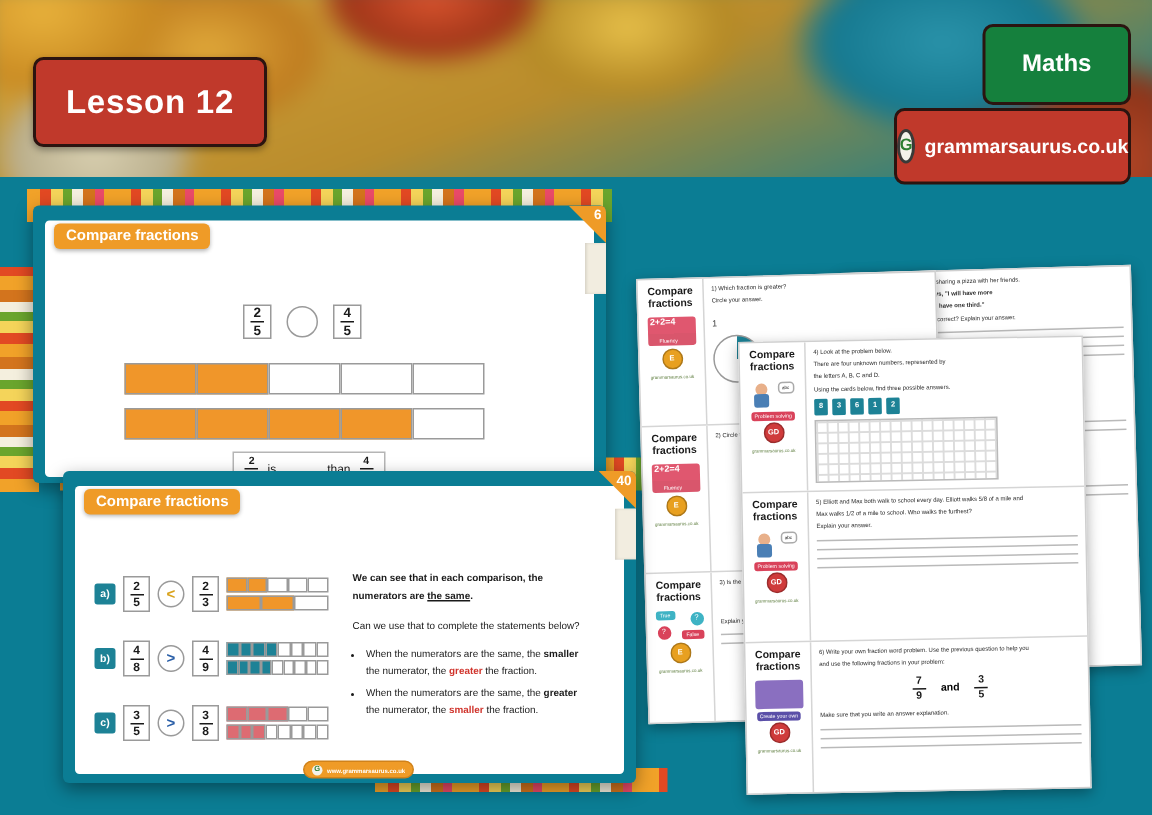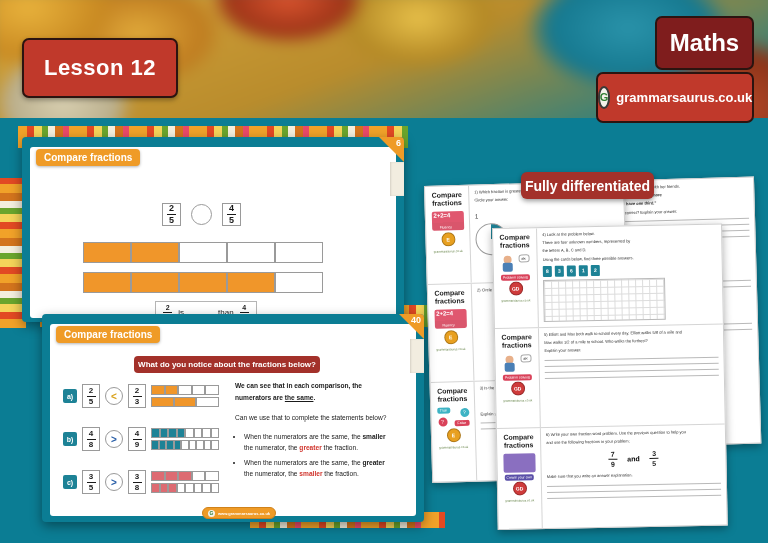--- a/index.html
+++ b/index.html
@@ -57,23 +57,23 @@
   .title-card span{font-size:31px;font-weight:bold;color:#231f1c;letter-spacing:.3px;}
 
   .y-pill{
     position:absolute;left:596px;top:16px;width:52px;height:50px;
     background:#c0392b;border:2px solid #2b1410;border-radius:7px;
     display:flex;align-items:center;justify-content:center;
     color:#fff;font-size:26px;font-weight:bold;
   }
   .subj-pill{
     position:absolute;left:655px;top:16px;width:95px;height:50px;
-    background:#7f1d1d;border:2px solid #2b1410;border-radius:7px;
-    display:flex;align-items:center;justify-content:center;
-    color:#fff;font-size:24px;font-weight:bold;
+    background:#15803d;border:2px solid #2b1410;border-radius:7px;
+    display:flex;align-items:center;justify-content:center;
+    color:#fff;font-size:16px;font-weight:bold;
   }
   .brand-pill{
     position:absolute;left:596px;top:72px;width:154px;height:47px;
     background:#c0392b;border:2px solid #2b1410;border-radius:7px;
     display:flex;align-items:center;justify-content:center;gap:6px;
     color:#fff;font-size:13px;font-weight:bold;
   }
   .brand-logo{
     width:19px;height:19px;border-radius:50%;
     background:#f4f2ea;border:2px solid #3a3a38;
@@ -412,23 +412,20 @@
           </span>
         </div>
         <div class="ws-q">Make sure that you write an answer explanation.</div>
         <div class="ws-line"></div>
         <div class="ws-line"></div>
         <div class="ws-line"></div>
       </div>
     </div>
   </div>
 
-  <div class="fd-banner">
-    <span>Fully differentiated</span>
-  </div>
 
   <div class="slide" style="left:22px;top:137px;width:382px;height:185px;">
     <div class="inner" style="left:8px;top:10px;right:8px;bottom:4px;"></div>
 
     <div class="corner">
       <span>6</span>
     </div>
     <div class="corner-fold"></div>
 
     <div class="slide-head" style="left:14px;top:12px;height:17px;font-size:10px;">
@@ -492,23 +489,20 @@
 
     <div class="corner">
       <span>40</span>
     </div>
     <div class="corner-fold"></div>
 
     <div class="slide-head" style="left:14px;top:12px;height:17px;font-size:10px;">
       <span>Compare fractions</span>
     </div>
 
-    <div class="banner" style="left:92px;top:42px;width:186px;height:17px;font-size:8px;">
-      <span>What do you notice about the fractions below?</span>
-    </div>
 
     <div style="position:absolute;left:21px;top:70px;display:flex;align-items:center;gap:5px;">
       <span class="letter-tag" style="width:14px;height:14px;font-size:7px;">
         <span>a)</span>
       </span>
       <span class="fbox" style="width:18px;height:24px;font-size:8px;">
         <span class="num">2</span>
         <span class="bar"></span>
         <span class="den">5</span>
       </span>

